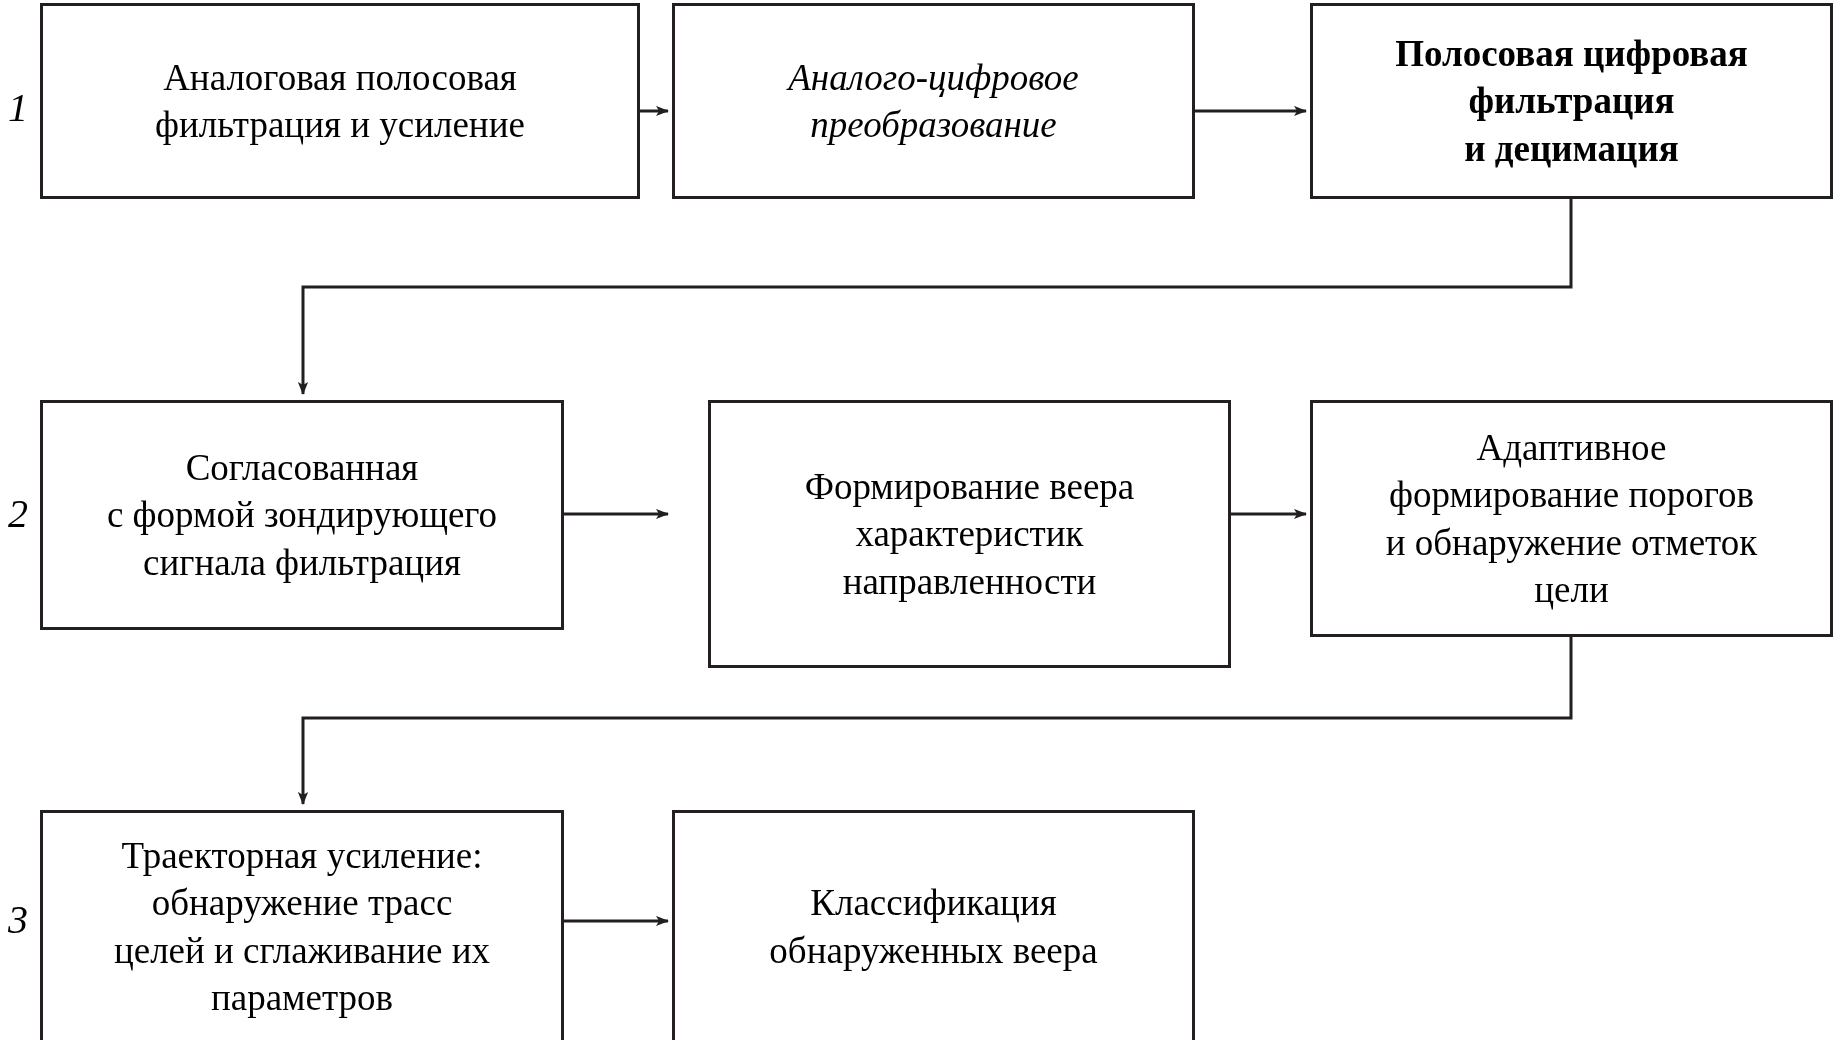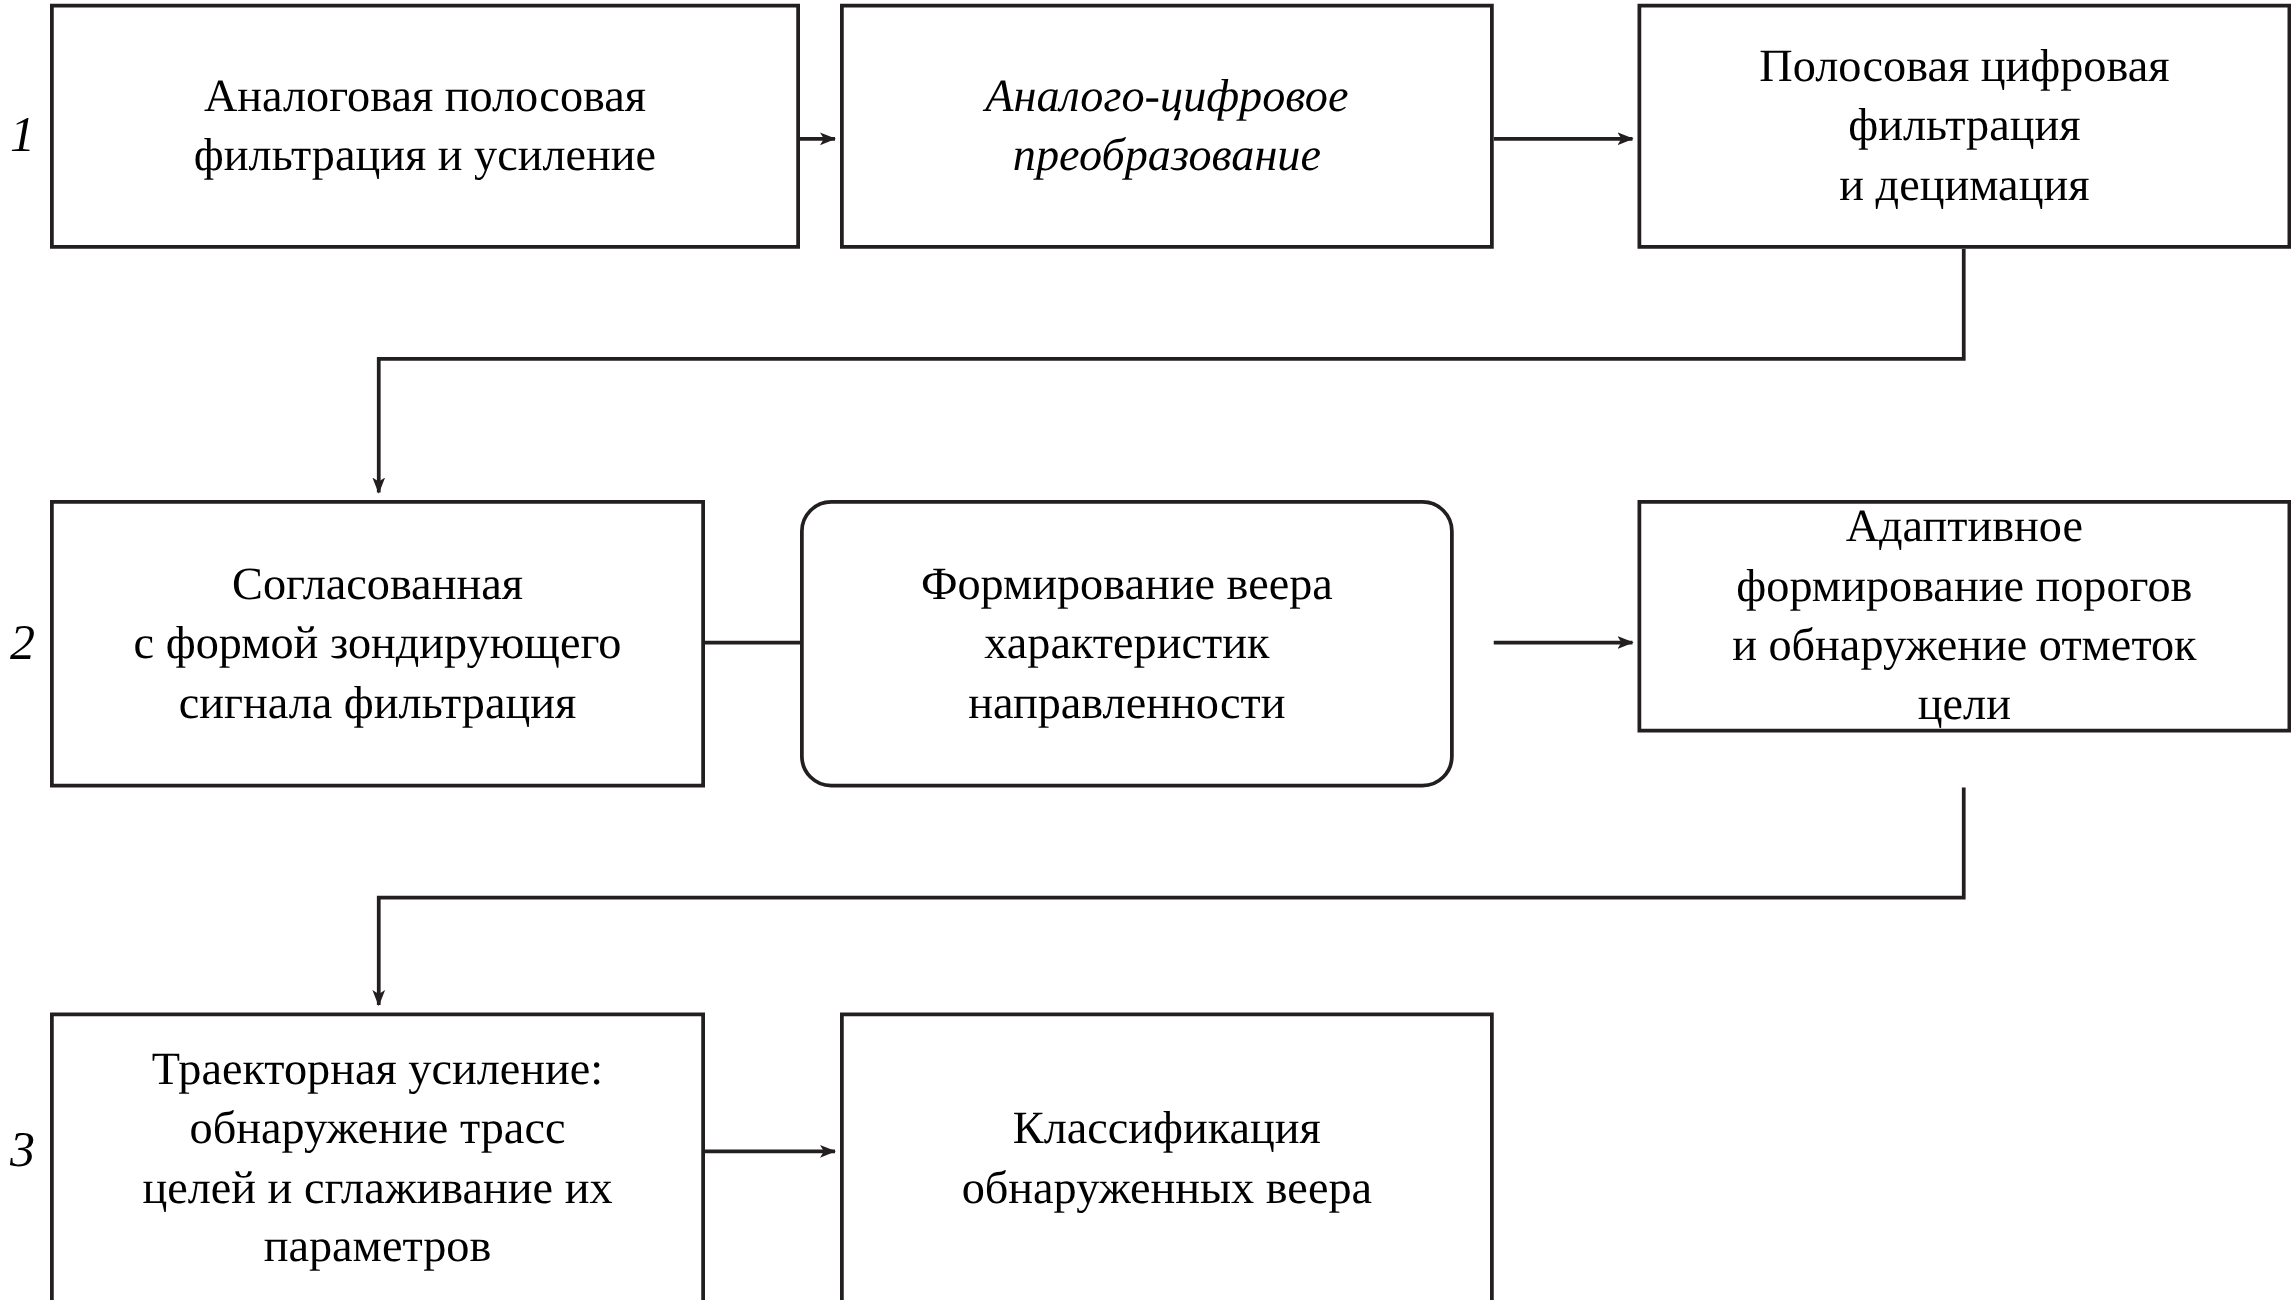--- a/index.html
+++ b/index.html
@@ -101,39 +101,39 @@
   <div class="node" style="left:40px; top:3px; width:600px; height:196px;">
     <span class="label">Аналоговая полосовая
 фильтрация и усиление</span>
   </div>
 
   <div class="node" style="left:672px; top:3px; width:523px; height:196px;font-style:italic;">
     <span class="label">Аналого-цифровое
 преобразование</span>
   </div>
 
-  <div class="node" style="left:1310px; top:3px; width:523px; height:196px;">
+  <div class="node" style="left:1310px; top:3px; width:523px; height:196px;font-weight:bold;">
     <span class="label">Полосовая цифровая
 фильтрация
 и децимация</span>
   </div>
 
   <div class="node" style="left:40px; top:400px; width:524px; height:230px;">
     <span class="label">Согласованная
 с формой зондирующего
 сигнала фильтрация</span>
   </div>
 
-  <div class="node" style="left:640px; top:400px; width:523px; height:230px;border-radius:25px;">
+  <div class="node" style="left:708px; top:400px; width:523px; height:268px;">
     <span class="label">Формирование веера
 характеристик
 направленности</span>
   </div>
 
-  <div class="node" style="left:1310px; top:400px; width:523px; height:186px;">
+  <div class="node" style="left:1310px; top:400px; width:523px; height:237px;">
     <span class="label">Адаптивное
 формирование порогов
 и обнаружение отметок
 цели</span>
   </div>
 
   <div class="node" style="left:40px; top:810px; width:524px; height:233px;">
     <span class="label">Траекторная усиление:
 обнаружение трасс
 целей и сглаживание их

